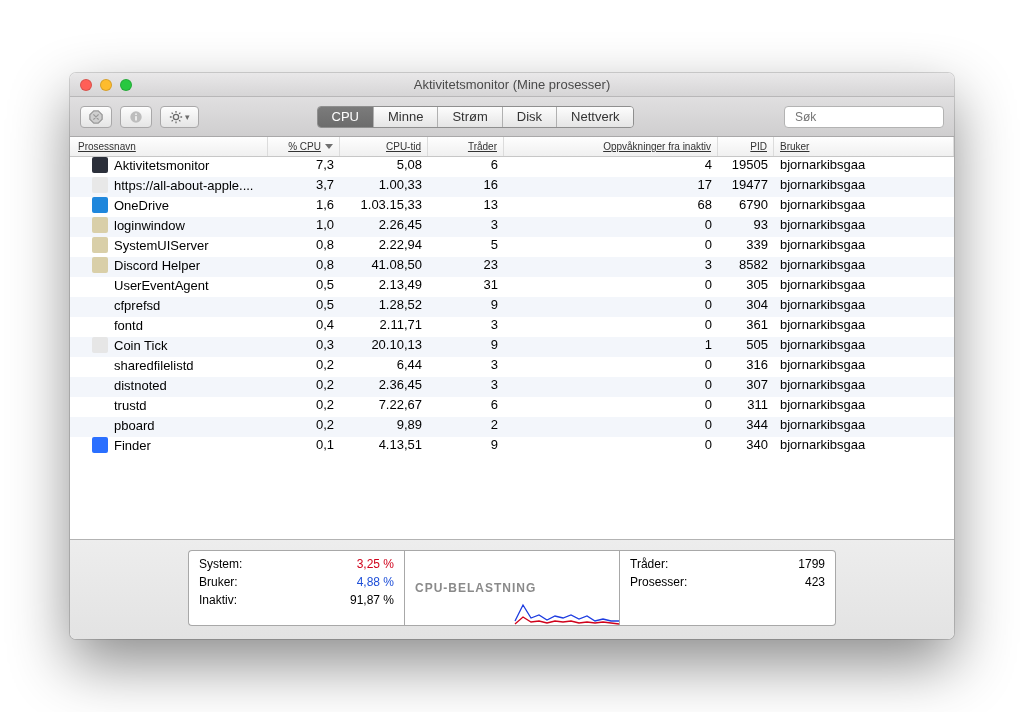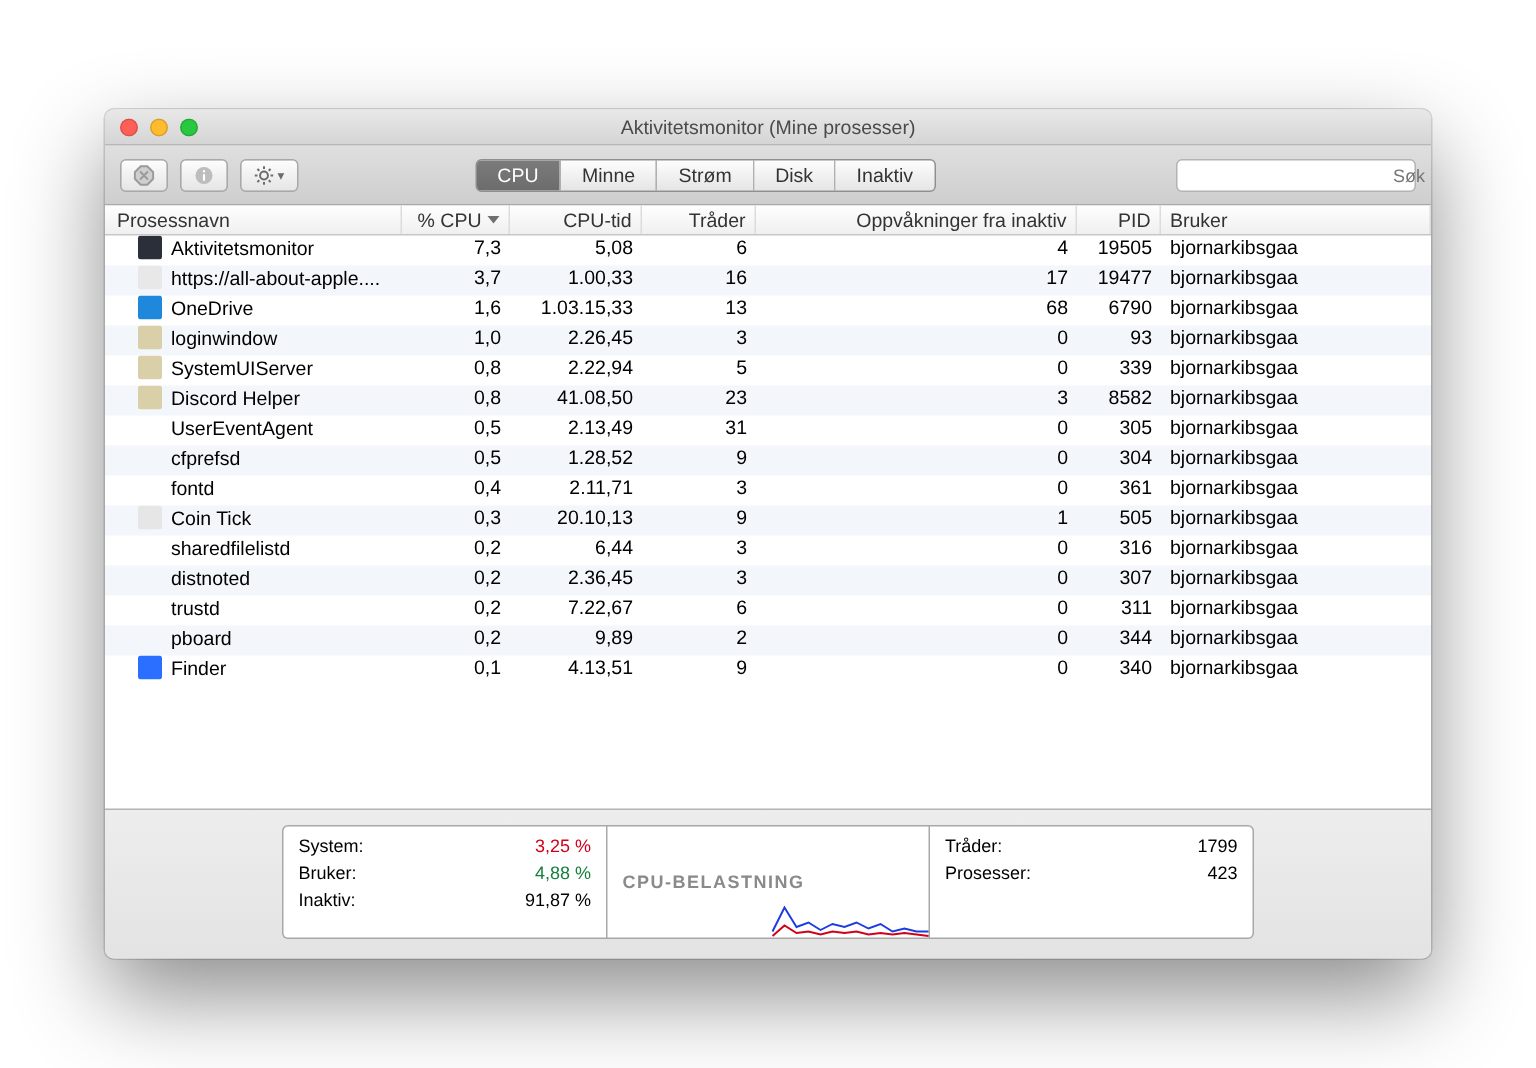--- a/index.html
+++ b/index.html
@@ -87,29 +87,30 @@
   .spacer { flex:1; }
   .search {
     height:22px; width:160px;
     border:1px solid #b3b3b3; border-radius:4px;
     background:#fff;
     display:flex; align-items:center;
     padding:0 6px; gap:4px;
   }
   .search input {
     border:none; outline:none; flex:1; font-size:12px;
-    background:transparent; text-align:right; color:#888;
+    background:transparent; text-align:left; color:#888;
   }
   .table-header {
     display:flex;
     height:20px;
-    font-size:13px;
+    font-size:10px;
     color:#333;
     background: linear-gradient(#fefefe,#f0f0f0);
     border-bottom:1px solid #c7c7c7;
+    text-decoration:underline;
   }
   .th {
     padding: 3px 6px;
     border-right:1px solid #dcdcdc;
     display:flex; align-items:center;
     white-space:nowrap;
   }
   .th.sort::after {
     content:"";
     margin-left:4px;
@@ -157,21 +158,21 @@
     height:76px;
     font-size:12px;
     padding: 6px 10px;
     display:flex; flex-direction:column; gap:4px;
   }
   .panel.left { width:216px; border-radius: 4px 0 0 4px; border-right:none; }
   .panel.mid { width:216px; position:relative; display:flex; align-items:flex-start; justify-content:center; padding-top:7px;}
   .panel.right { width:216px; border-radius: 0 4px 4px 0; border-left:none; }
   .prow { display:flex; justify-content:space-between; }
   .sys-val { color:#d0021b; }
-  .usr-val { color:#15803d;text-align:right; }
+  .usr-val { color:#1d4ed8;text-align:right; }
   .mid-label { font-size:12px; letter-spacing:1px; color:#8a8a8a; font-weight:600; }
   .chart {
     position:absolute; left:0; right:0; bottom:0; height:34px;
   }
 </style>
 </head>
 <body>
 
 <div class="window">
 
@@ -203,21 +204,21 @@
           <path d="M8 1v2M8 13v2M1 8h2M13 8h2M3 3l1.4 1.4M11.6 11.6L13 13M13 3l-1.4 1.4M4.4 11.6L3 13" stroke="#6b6b6b" stroke-width="1.5"></path>
         </svg>
       <span style="margin-left:2px;font-size:9px;color:#6b6b6b">▾</span>
     </div>
 
     <div class="segmented" id="segmented">
         <button class="sel">CPU</button>
         <button>Minne</button>
         <button>Strøm</button>
         <button>Disk</button>
-        <button>Inaktiv</button>
+        <button>Nettverk</button>
       </div>
 
     <div class="spacer"></div>
 
     <div class="search">
       <svg width="12" height="12" viewBox="0 0 16 16">
           <circle cx="7" cy="7" r="4.5" fill="none" stroke="#9a9a9a" stroke-width="1.5"></circle>
           <line x1="10.5" y1="10.5" x2="14" y2="14" stroke="#9a9a9a" stroke-width="1.5"></line>
         </svg>
       <input placeholder="Søk" style="">

